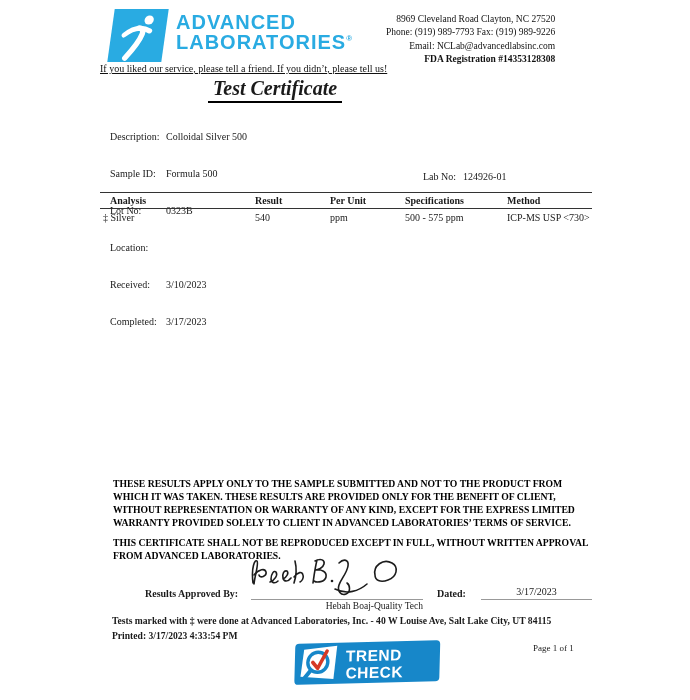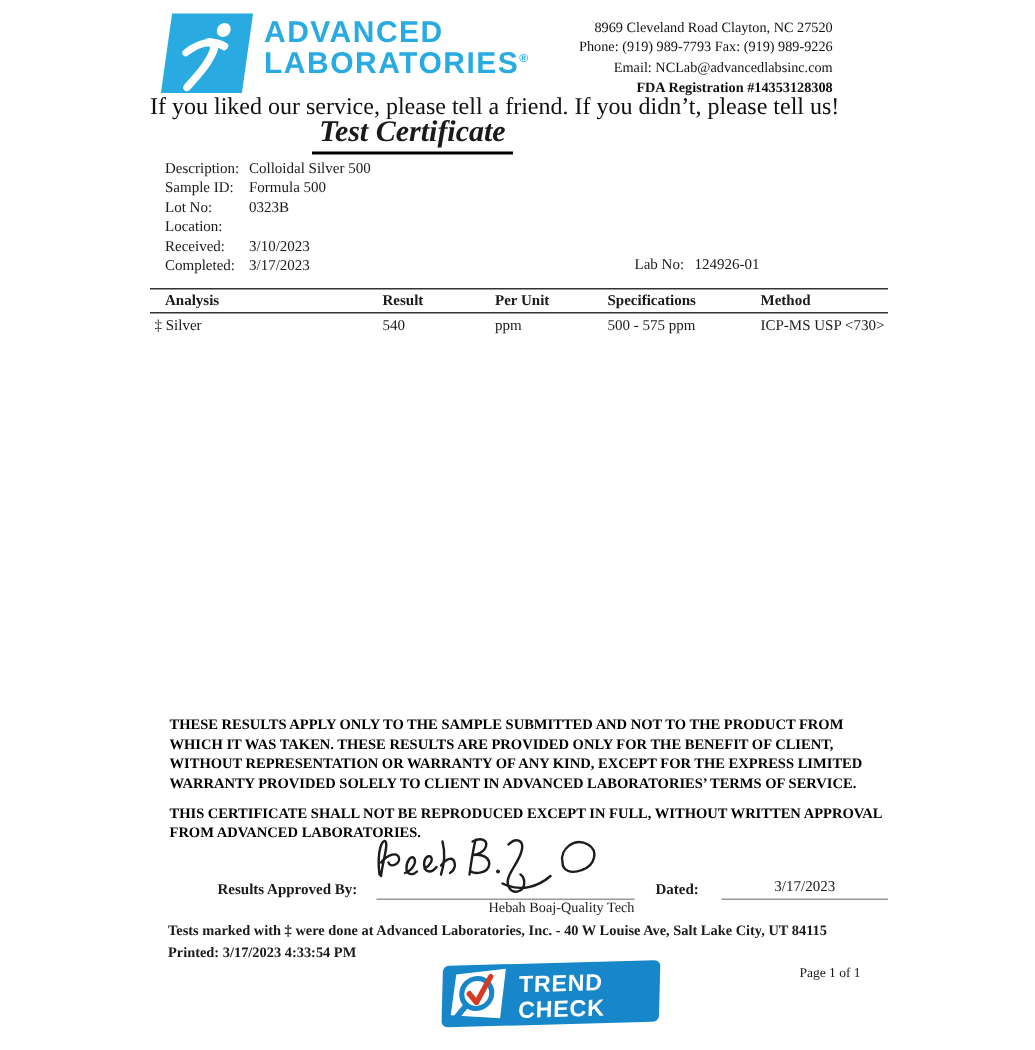--- a/index.html
+++ b/index.html
@@ -11,32 +11,32 @@
   .logo-mark{
     position:absolute;left:111px;top:9px;width:54px;height:53px;
     background:#29ABE2;transform:skewX(-8deg);
   }
   .brand{
     position:absolute;left:176px;top:14px;
     font-family:"Liberation Sans",sans-serif;font-weight:bold;
     color:#29ABE2;font-size:20px;line-height:16.5px;letter-spacing:1px;
   }
   .brand .reg{font-size:8px;vertical-align:super;letter-spacing:0;}
-  .tagline{position:absolute;left:100px;top:63px;font-size:16px;color:#111;}
+  .tagline{position:absolute;left:100px;top:63px;font-size:10px;color:#111;text-decoration:underline;}
   .contact{position:absolute;left:386px;top:13px;font-size:9.5px;line-height:13.4px;color:#111;text-align:right;}
   .contact .bold{font-weight:bold;}
   
   .title-wrap{position:absolute;left:0;top:77px;width:550px;text-align:center;}
   .title{
     display:inline-block;font-size:20px;font-weight:bold;font-style:italic;
     border-bottom:2px solid #000;padding:0 5px 1px 5px;
   }
   
   .info-left{position:absolute;left:110px;top:107px;font-size:10px;line-height:12.9px;}
-  .info-left .lbl{display:inline-block;width:56px;}
+  .info-left .lbl{display:inline-block;width:56px;margin-top:24px;}
   .client{position:absolute;left:423px;top:107px;font-size:10px;line-height:12.9px;}
   .client .indent{padding-left:31px;}
   .labno{position:absolute;left:423px;top:171px;font-size:10px;}
   .labno .val{margin-left:7px;}
   
   .analysis-table{position:absolute;left:100px;top:192px;width:492px;border-top:1px solid #333;font-size:10px;}
   .t-head{display:grid;grid-template-columns:155px 75px 75px 102px 1fr;font-weight:bold;
           padding:2px 0 2px 0;border-bottom:1px solid #333;}
   .t-head .c1{padding-left:10px;}
   .t-row{display:grid;grid-template-columns:155px 75px 75px 102px 1fr;padding-top:3px;}

